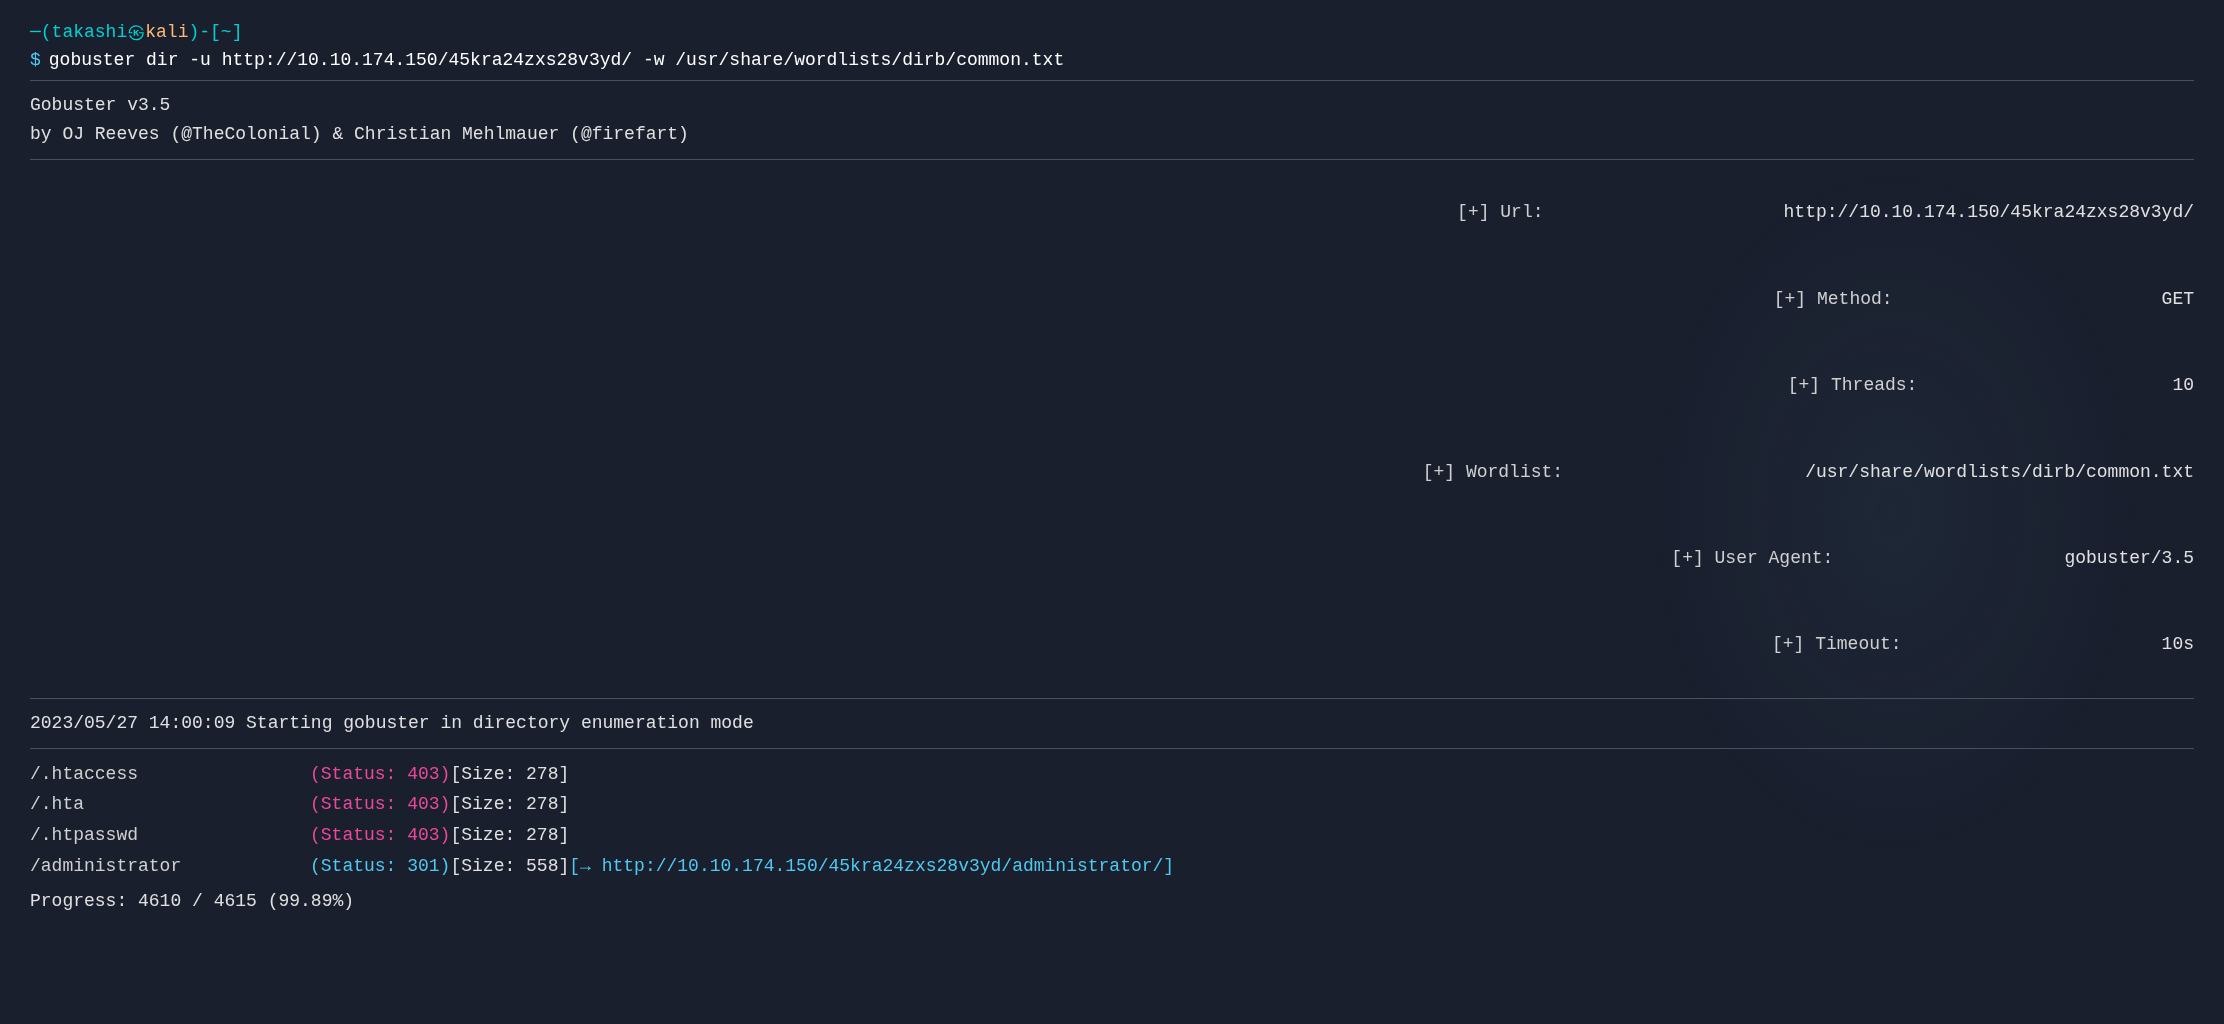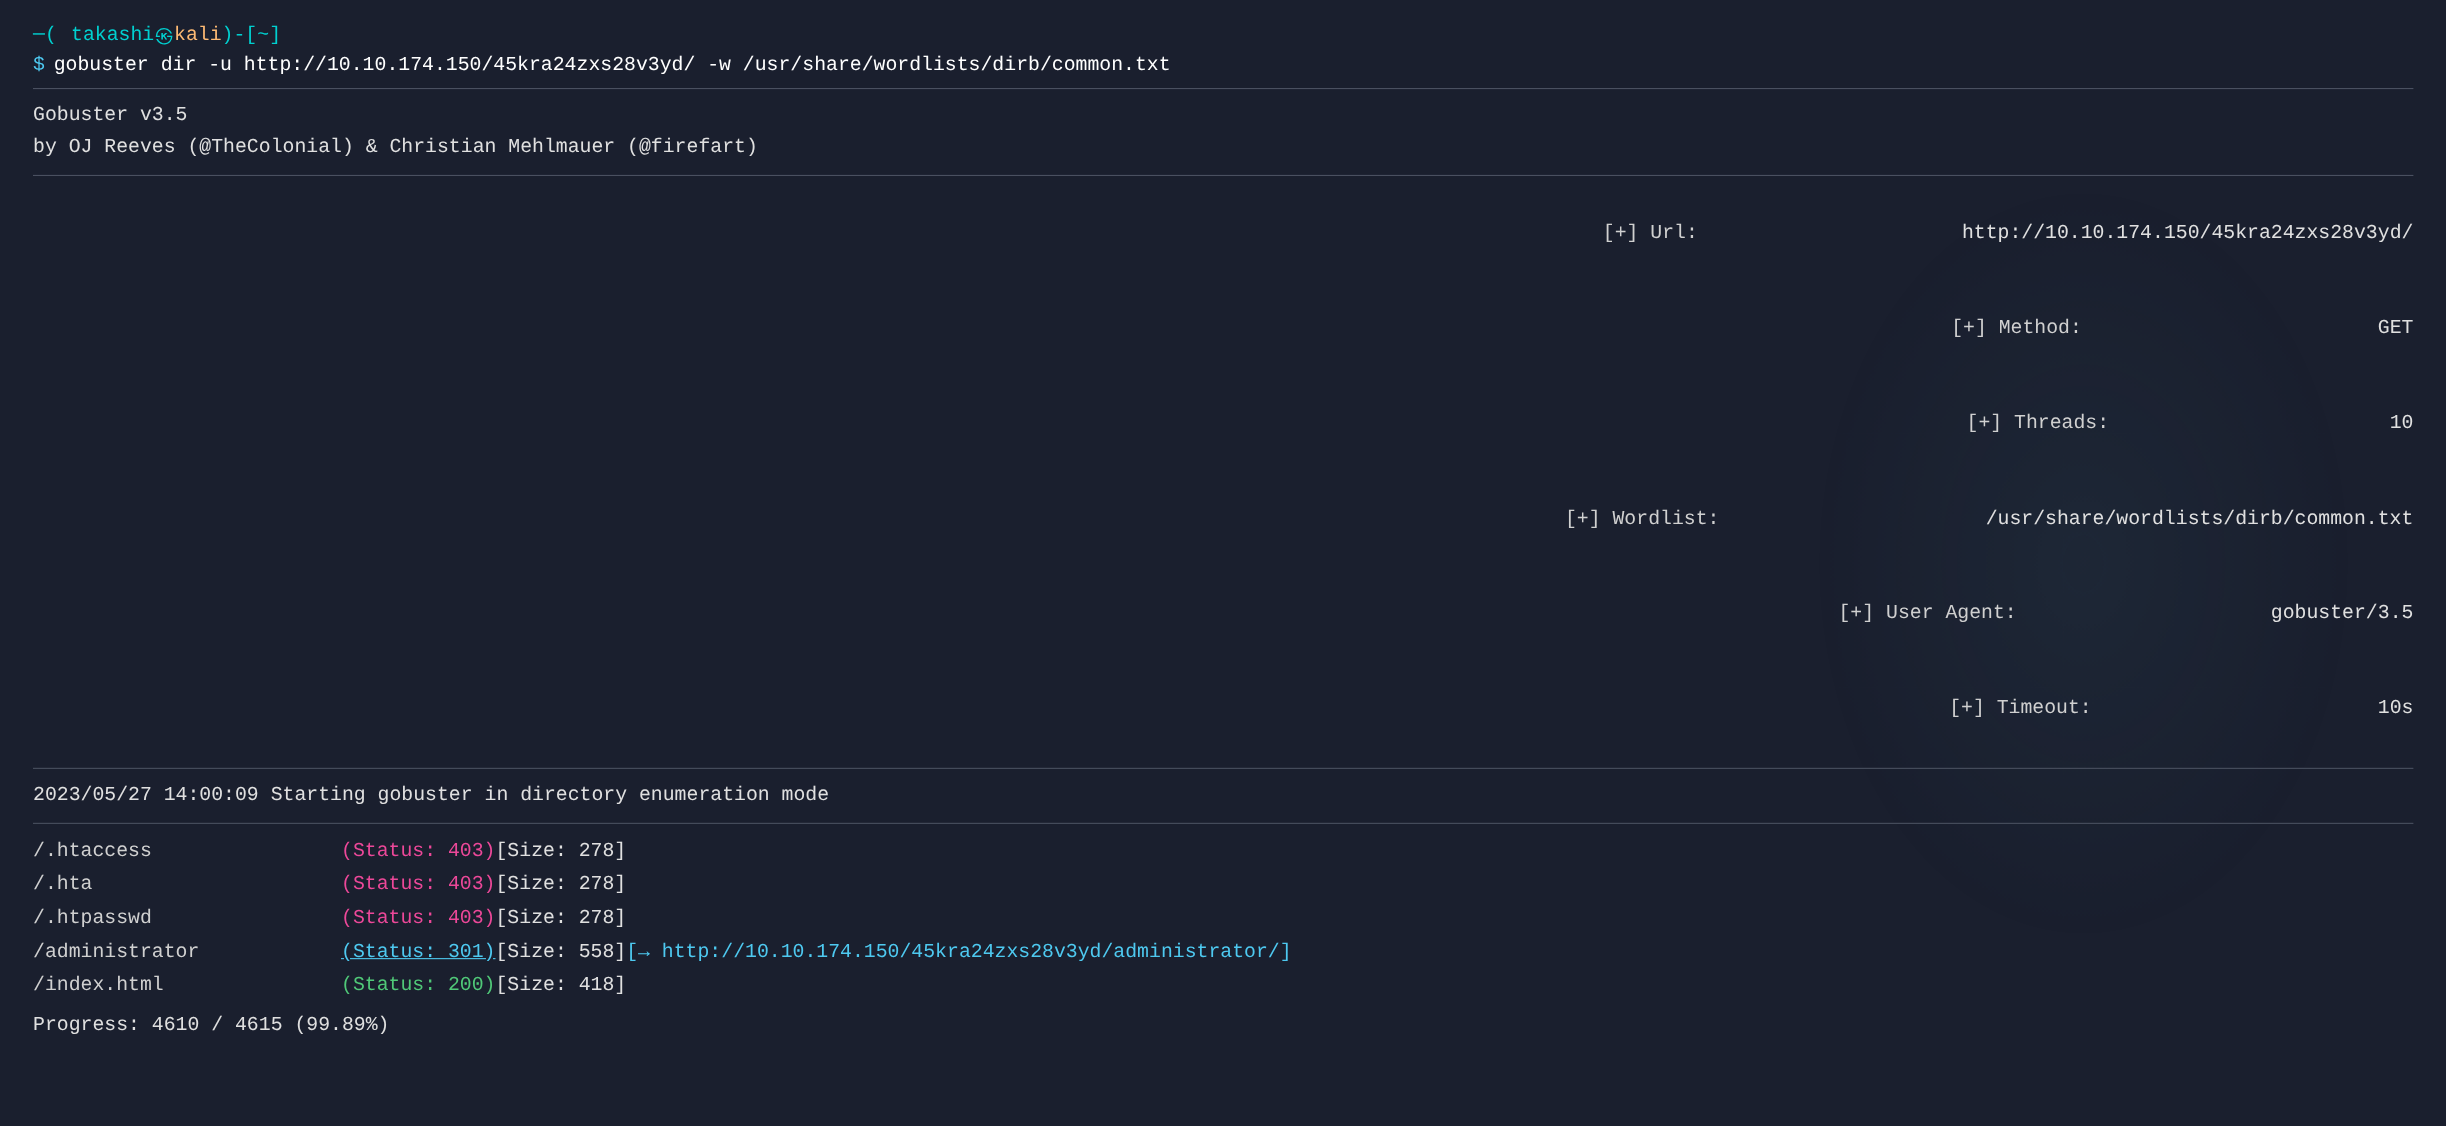--- a/index.html
+++ b/index.html
@@ -45,21 +45,20 @@
       align-items: center;
       margin-bottom: 6px;
     }
 
     .prompt-bracket-open {
       color: #00d0d0;
     }
 
     .prompt-user {
       color: #00d0d0;
-      margin-left: 13px;
     }
 
     .prompt-at {
       color: #00d0d0;
     }
 
     .prompt-host {
       color: #fdba74;
     }
 
@@ -109,21 +108,20 @@
       min-width: 280px;
       color: #d0d0d0;
     }
 
     .status-403 {
       color: #ec4899;
     }
 
     .status-301 {
       color: #4ec9f0;
-      text-decoration: underline;
     }
 
     .status-200 {
       color: #50c878;
     }
 
     .redirect-url {
       color: #4ec9f0;
     }
   </style>
@@ -198,23 +196,18 @@
       <span class="text-white">[Size: 278]</span>
     </div>
 
     <div class="result-line">
       <span class="result-path">/administrator      </span>
       <span class="status-301">(Status: 301) </span>
       <span class="text-white">[Size: 558] </span>
       <span class="redirect-url">[→ http://10.10.174.150/45kra24zxs28v3yd/administrator/]</span>
     </div>
 
-    <div class="result-line">
-      <span class="result-path">/index.html         </span>
-      <span class="status-200">(Status: 200) </span>
-      <span class="text-white">[Size: 418]</span>
-    </div>
 
   </div>
 
   <div class="output-line text-white" style="margin-top:6px;">Progress: 4610 / 4615 (99.89%)</div>
 
 </div>
 
 </body></html>

